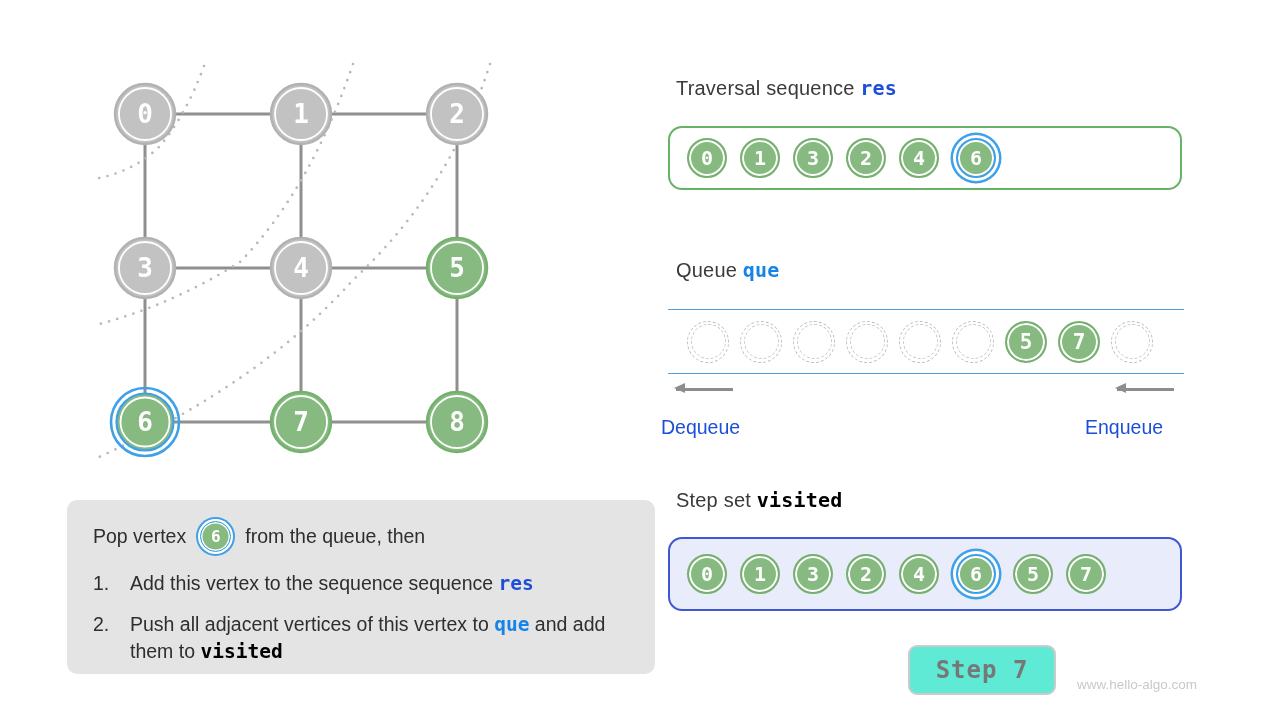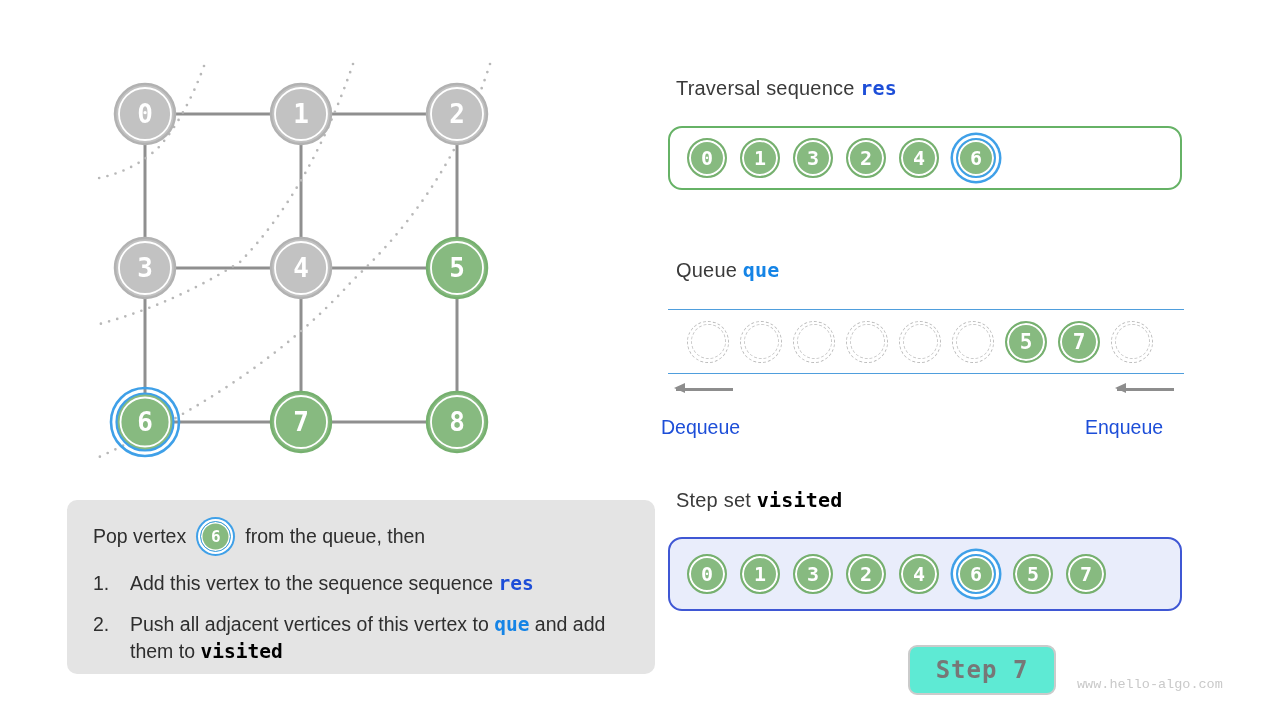--- a/index.html
+++ b/index.html
@@ -65,21 +65,21 @@
   .desc-item .num { flex:0 0 37px; }
   .desc-item .body { width:505px; }
   .desc-item .code { font-size:19.5px; }
 
   
   #step-button { left:908px; top:645px; width:148px; height:50px;
                  background:#5eead4; border:2px solid #cbcbcb; border-radius:9px;
                  display:flex; align-items:center; justify-content:center;
                  font-family:"DejaVu Sans Mono", monospace; font-weight:bold;
                  font-size:24px; color:#777; letter-spacing:1px; cursor:pointer; }
-  #watermark { left:1077px; top:677px; font-family:Liberation Mono, monospace;
+  #watermark { left:1077px; top:677px; font-family:Liberation Sans, sans-serif;
                font-size:13.5px; color:#c9c9c9; }
 
   
   #graph-svg { left:0; top:0; }
   #graph-svg .edge { stroke:#8f8f8f; stroke-width:3; }
   #graph-svg .arc  { stroke:#b8b8b8; stroke-width:2.7; fill:none;
                      stroke-linecap:round; stroke-dasharray:0 8.5; }
   #graph-svg text  { font-family:"DejaVu Sans Mono", monospace; font-weight:bold;
                      font-size:26px; fill:#fff; text-anchor:middle; }
 </style>

